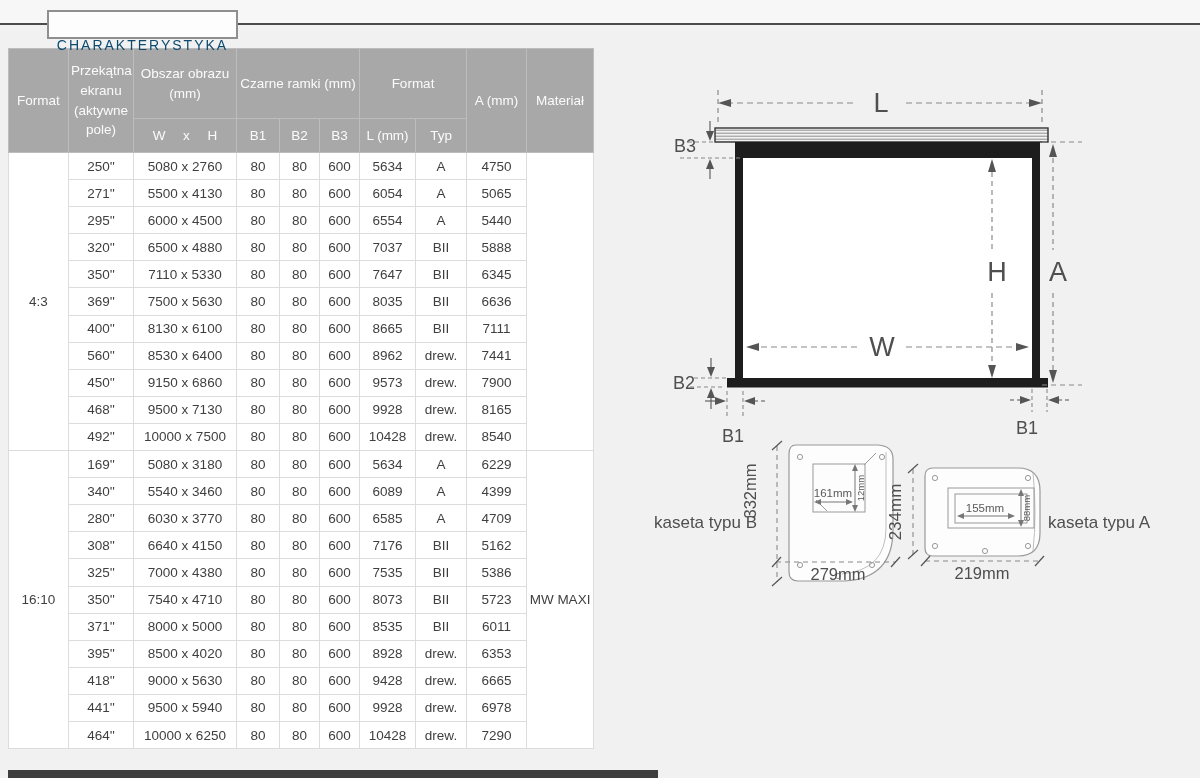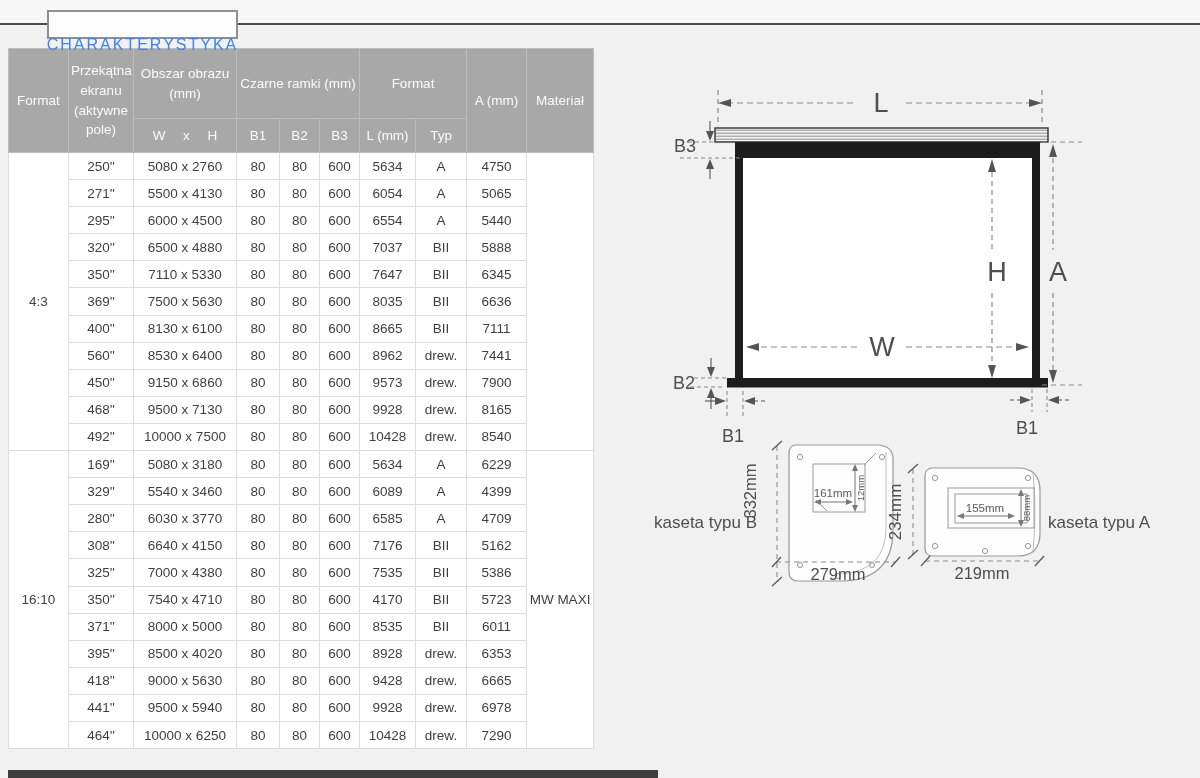--- a/index.html
+++ b/index.html
@@ -4,21 +4,21 @@
 <style>
   * { margin:0; padding:0; box-sizing:border-box; }
   html,body { width:1200px; height:778px; overflow:hidden;
     background:#f1f1f1; font-family:"Liberation Sans", sans-serif; }
   #stage { position:relative; width:1200px; height:778px; background:#f1f1f1; }
   .topband { position:absolute; left:0; top:0; width:1200px; height:24px; background:#f7f7f7; }
   .rule { position:absolute; left:0; top:23px; width:1200px; height:2px; background:#4b4b4b; }
   .titlebox { position:absolute; left:47px; top:10px; width:191px; height:29px;
     background:#fdfdfd; border:2px solid #8f8f8f; display:flex; align-items:center; justify-content:center;
     z-index:3; }
-  .titlebox span { font-size:16px; letter-spacing:2px; color:#3b82f6;margin-top:40px; }
+  .titlebox span { font-size:14px; letter-spacing:2px; color:#0c4a6e;margin-top:40px; }
 
   .tablewrap { position:absolute; left:8px; top:48px; }
   table { border-collapse:collapse; table-layout:fixed; width:585px; background:#fff; }
   th { background:#a8a8a8; color:#fbfbfb; font-weight:normal; font-size:13.5px;
     border:1px solid #bcbcbc; text-align:center; vertical-align:middle; line-height:1.45; padding:0 2px; }
   thead tr:first-child th { height:70px; }
   thead tr:last-child th { height:34px; }
   td { border:1px solid #dcdcdc; font-size:13.5px; color:#3f3f3f; text-align:center;
     vertical-align:middle; height:27.1px; padding:0; background:#fff; }
   .whsub { display:flex; justify-content:space-around; padding:0 8px; }
@@ -198,21 +198,21 @@
             <td>5080 x 3180</td>
             <td>80</td>
             <td>80</td>
             <td>600</td>
             <td>5634</td>
             <td>A</td>
             <td>6229</td>
             <td rowspan="11" class="mat">MW MAXI</td>
           </tr>
           <tr>
-            <td>329''</td>
+            <td>340''</td>
             <td>5540 x 3460</td>
             <td>80</td>
             <td>80</td>
             <td>600</td>
             <td>6089</td>
             <td>A</td>
             <td>4399</td>
           </tr>
           <tr>
             <td>280''</td>
@@ -243,21 +243,21 @@
             <td>7535</td>
             <td>BII</td>
             <td>5386</td>
           </tr>
           <tr>
             <td>350''</td>
             <td>7540 x 4710</td>
             <td>80</td>
             <td>80</td>
             <td>600</td>
-            <td>4170</td>
+            <td>8073</td>
             <td>BII</td>
             <td>5723</td>
           </tr>
           <tr>
             <td>371''</td>
             <td>8000 x 5000</td>
             <td>80</td>
             <td>80</td>
             <td>600</td>
             <td>8535</td>

